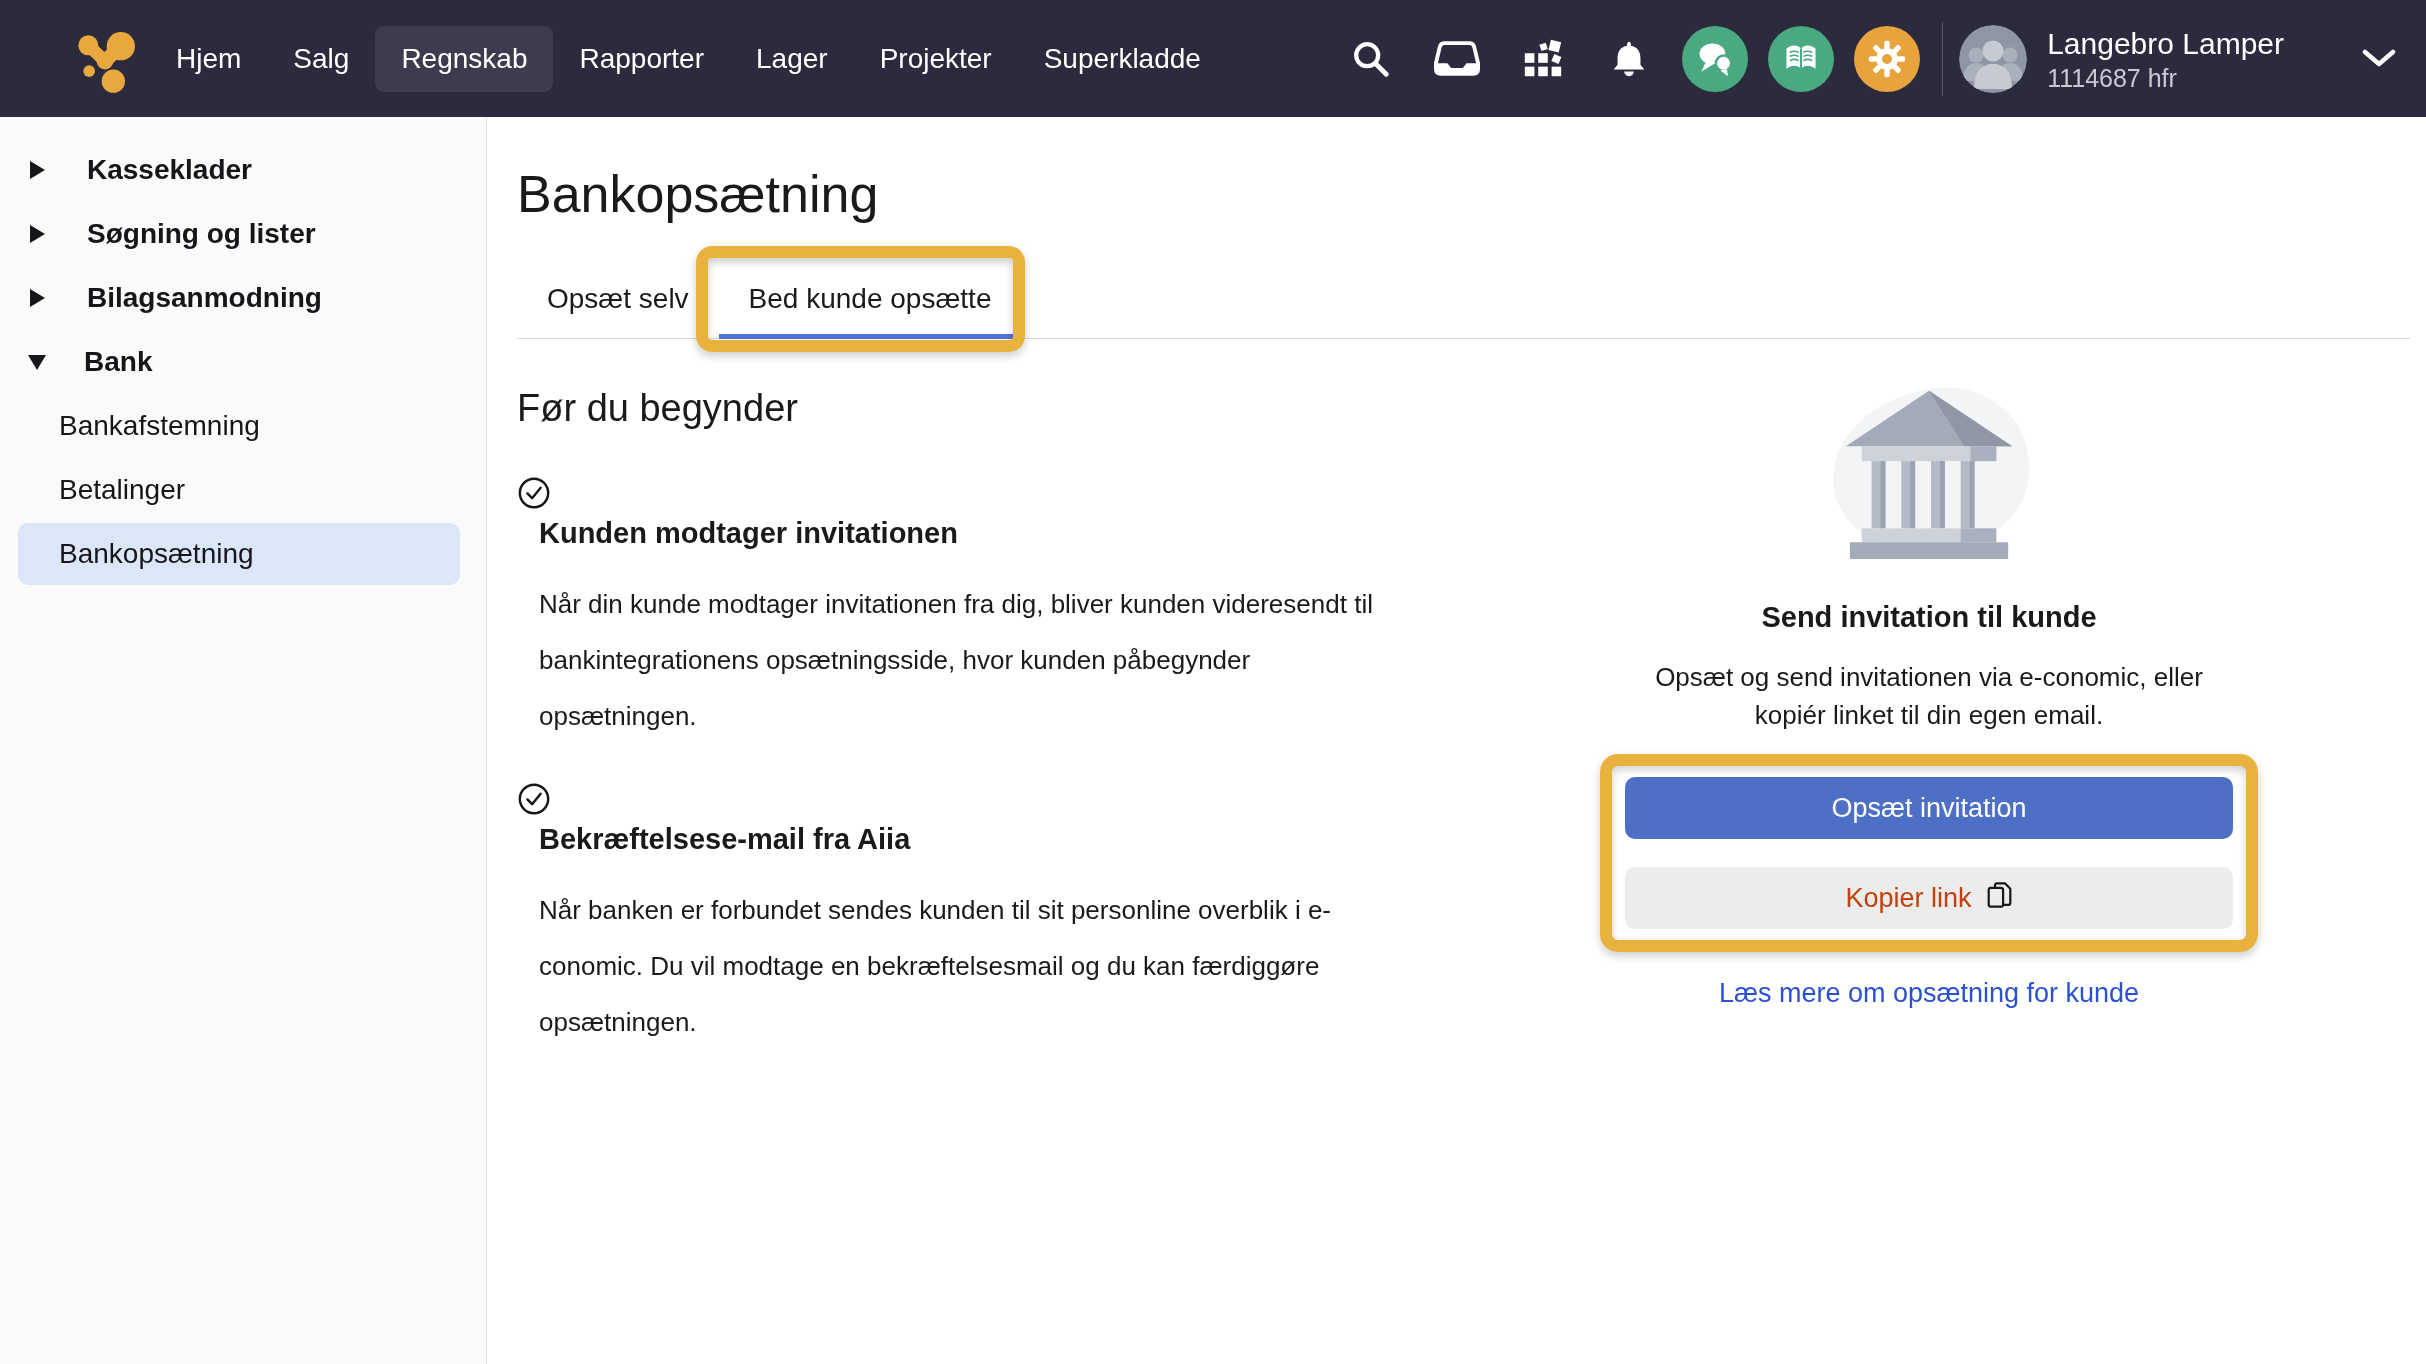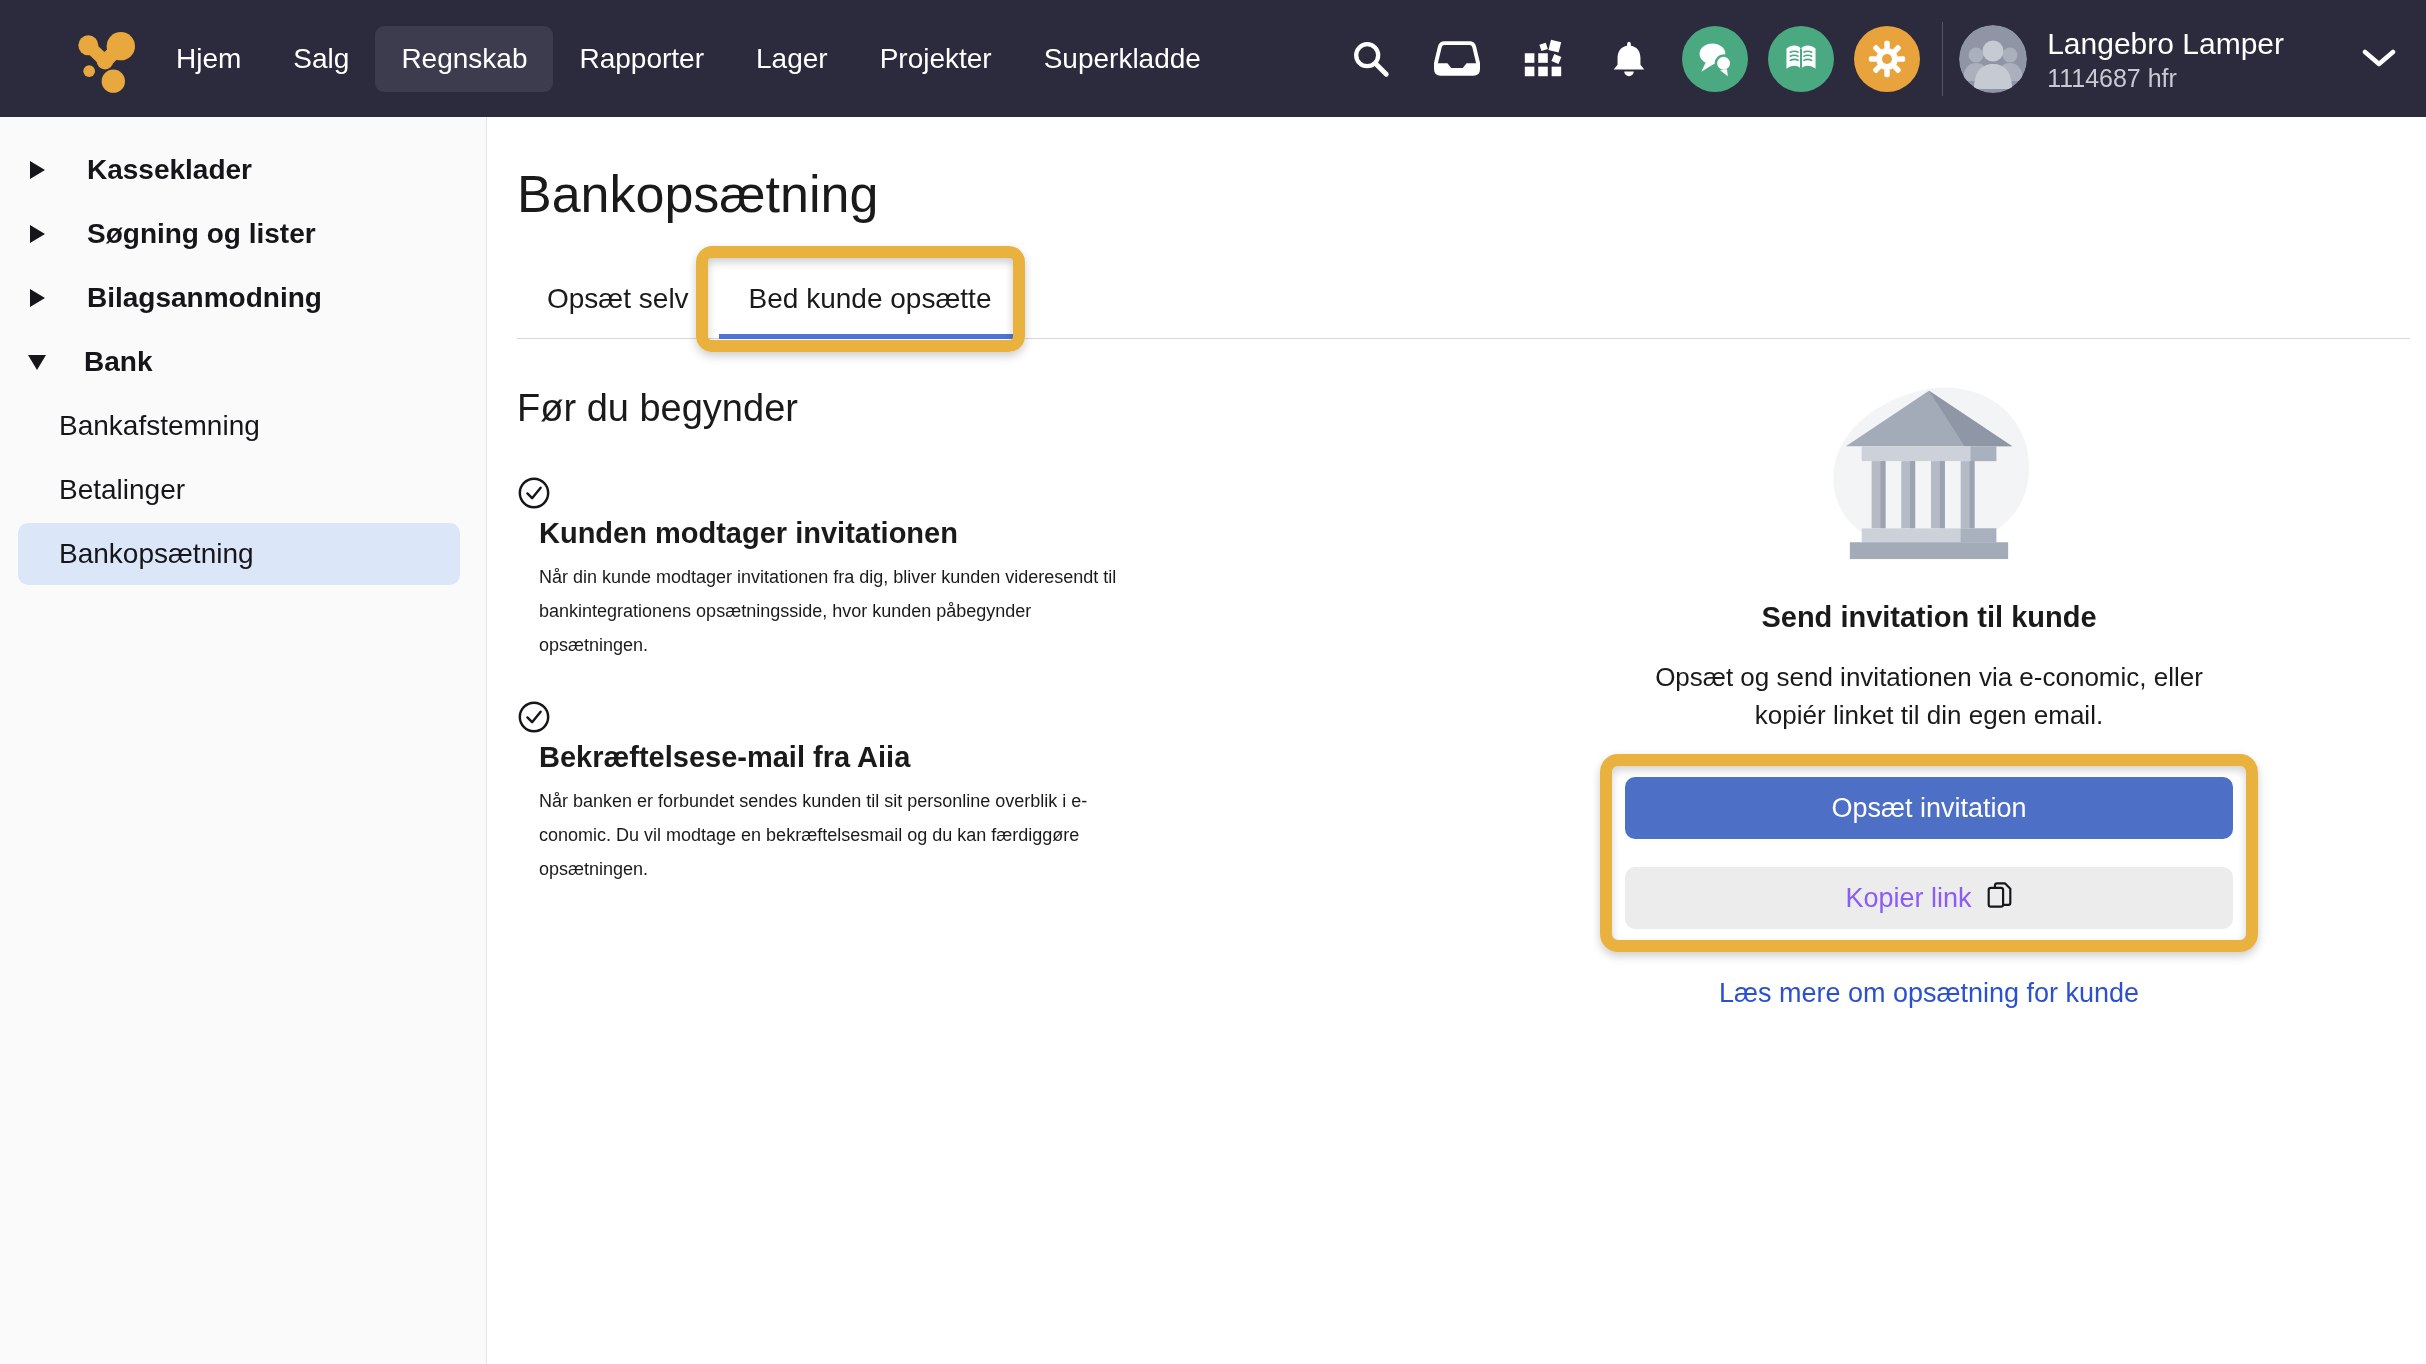--- a/index.html
+++ b/index.html
@@ -61,37 +61,37 @@
   .annot-tab { left:209px; top:129px; width:329px; height:106px; }
 
   .content { display:flex; margin-top:48px; align-items:flex-start; }
   .steps-col { width:1000px; flex:0 0 auto; }
   .section-heading { font-size:38px; font-weight:400; color:#1a1a1a;
                      margin-bottom:44px; }
   .step { display:flex; margin-bottom:36px;flex-direction:column; }
   .step-icon { flex:0 0 34px; margin-top:2px; }
   .step-body { margin-left:22px; }
   .step-title { font-size:29px; font-weight:bold; line-height:38px; color:#1a1a1a; }
-  .step-text { font-size:18px; line-height:34px; margin-top:8px; color:#1a1a1a;
+  .step-text { font-size:26px; line-height:56px; margin-top:24px; color:#1a1a1a;
                white-space:pre-line; }
 
   .invite-col { width:658px; margin-left:auto; margin-right:168px; margin-top:-10px;
                 display:flex; flex-direction:column; align-items:center; }
   .invite-heading { font-size:29px; font-weight:bold; margin-top:32px; color:#1a1a1a; }
   .invite-desc { font-size:26px; line-height:38px; margin-top:24px; text-align:center;
                  white-space:pre-line; color:#1a1a1a; }
   .annot-buttons { position:static; margin-top:20px; width:658px;
                    border:12px solid #e9b13e; border-radius:18px;
                    box-shadow: 0 4px 10px rgba(0,0,0,.20), inset 0 4px 9px rgba(0,0,0,.18);
                    padding:11px 13px; pointer-events:auto; }
   .btn { width:100%; height:62px; border:none; border-radius:10px; font-size:27px;
          font-family:"Liberation Sans", sans-serif; cursor:pointer; display:flex;
          align-items:center; justify-content:center; }
   .btn-primary { background:#4d6fc5; color:#ffffff; }
-  .btn-secondary { background:#ececec; color:#8b5cf6; margin-top:28px; gap:14px; }
+  .btn-secondary { background:#ececec; color:#c2410c; margin-top:28px; gap:14px; }
   .learn-link { margin-top:26px; font-size:27px; color:#2b50d0; cursor:pointer;
                 text-decoration:none; }
 </style>
 </head>
 <body>
 
 <div class="topbar">
   <div class="logo">
     <svg width="100" height="88" viewBox="0 0 120 100">
       <g fill="#e8a83e" stroke="#e8a83e" stroke-linecap="round">

